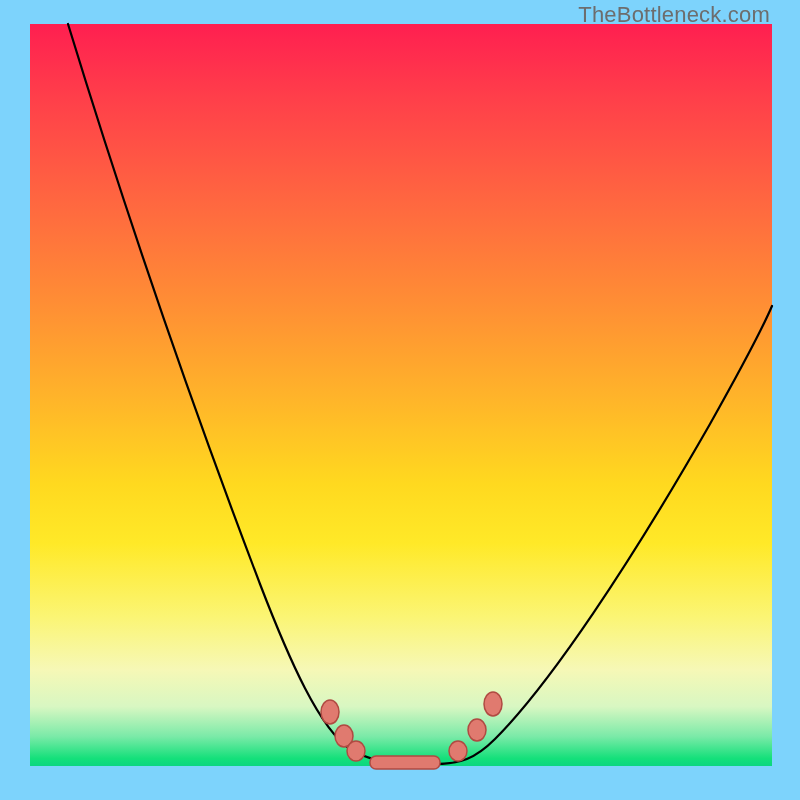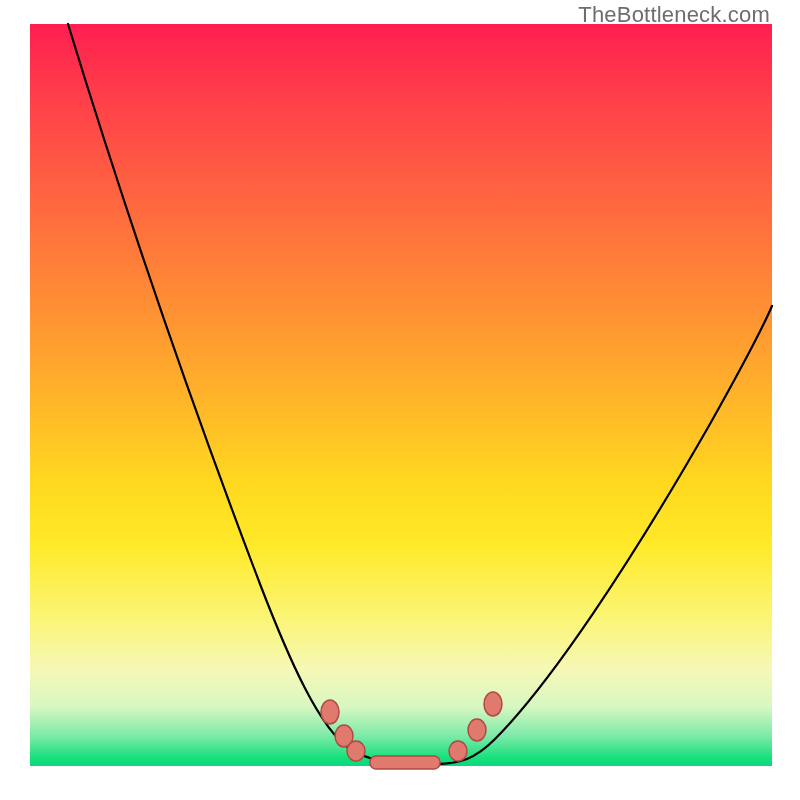--- a/index.html
+++ b/index.html
@@ -8,21 +8,21 @@
     width: 800px;
     height: 800px;
     background: #000;
     font-family: Arial, Helvetica, sans-serif;
     overflow: hidden;
   }
   .frame {
     position: relative;
     width: 800px;
     height: 800px;
-    background: #ffffff;
+    background: #7dd3fc;
   }
   .plot-area {
     position: absolute;
     left: 30px;
     top: 24px;
     width: 742px;
     height: 742px;
     
     background:
       linear-gradient(

